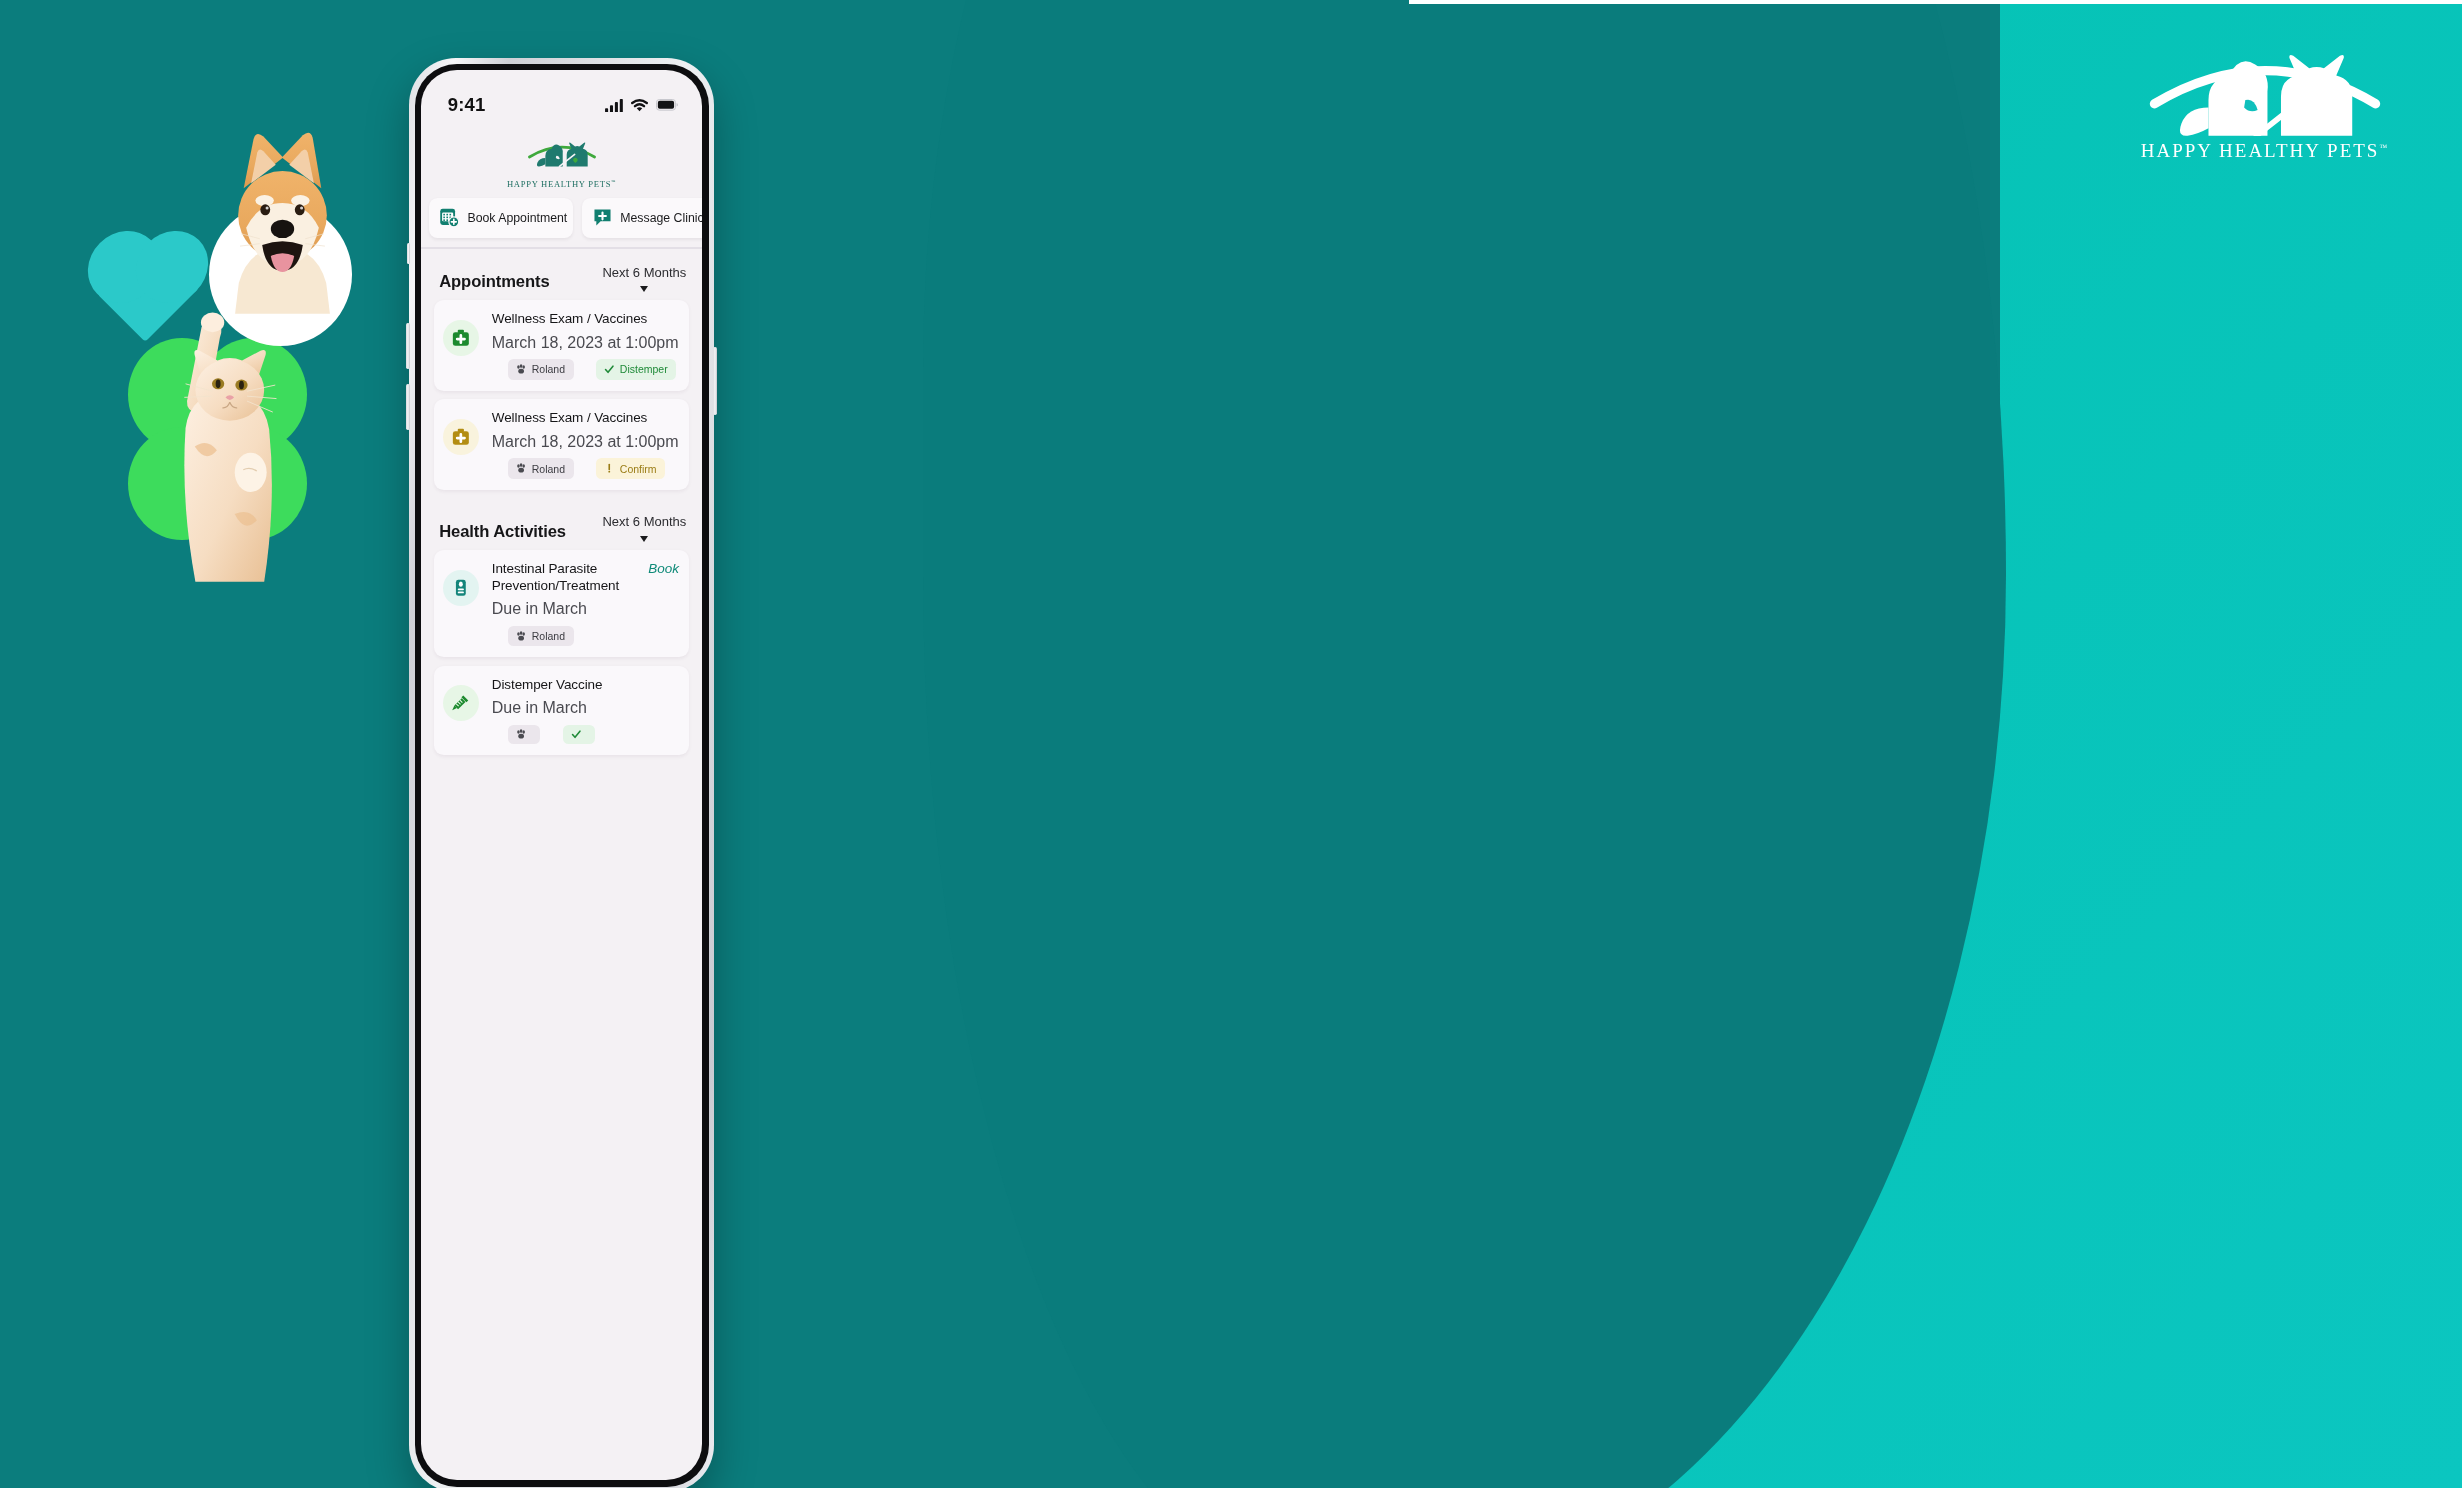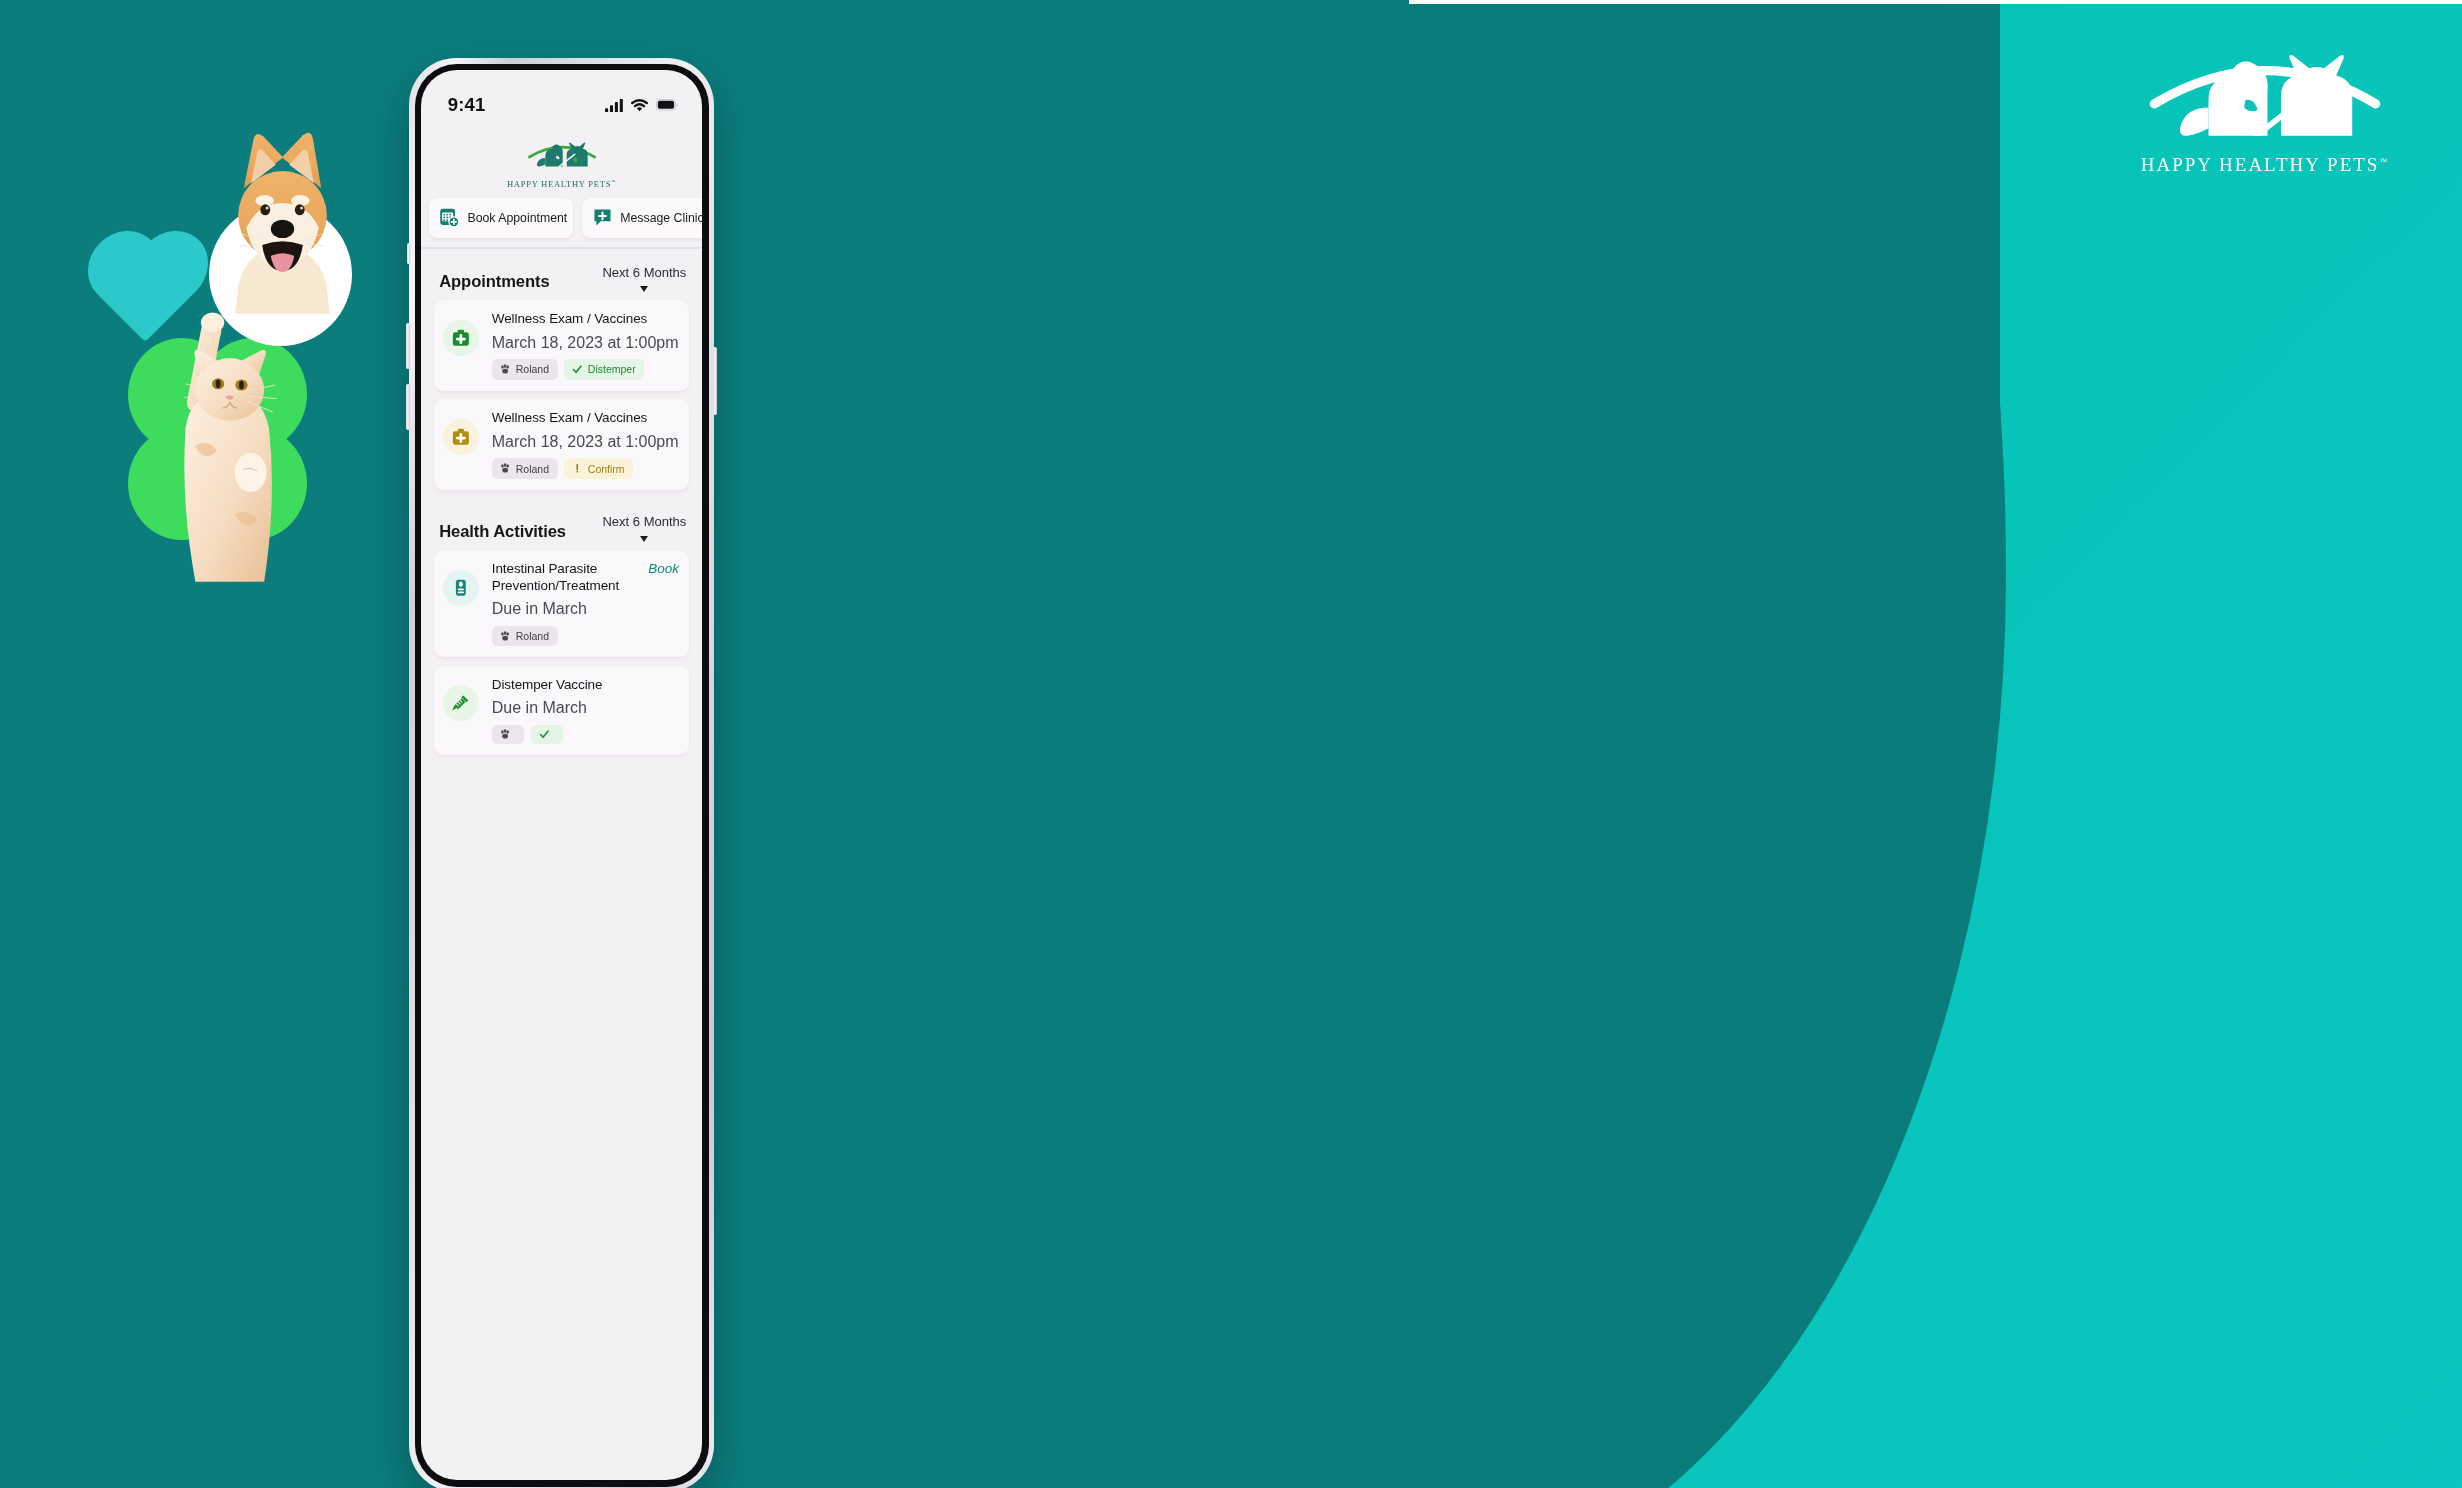--- a/index.html
+++ b/index.html
@@ -67,21 +67,21 @@
   .clover-green i:nth-child(4){ left:71px;top:89px; }
 
   .cat-photo { position:absolute; left:161px; top:311px; width:129px; height:271px; }
 
   
   .brand-logo {
     position:absolute; right:68px; top:31px; width:258px; text-align:center;
   }
   .brand-mark { width:258px; height:105px; display:block; }
   .brand-word {
-    margin-top:18px;
+    margin-top:4px;
     font-family:"Liberation Serif", serif;
     font-size:19px; letter-spacing:2px; color:#ffffff; white-space:nowrap;
   }
   .brand-word sup { font-size:8px; vertical-align:super; }
 
   
   .phone {
     position:absolute; left:409px; top:58px;
     width:305px; height:1434px;
     background:linear-gradient(100deg,#dfe0e4 0%,#f6f6f8 8%,#cfd0d6 18%,#eef0f2 50%,#c9cad1 86%,#ecedf1 100%);
@@ -158,21 +158,21 @@
   }
   .ic-green  { background:#e7f6e6; }
   .ic-yellow { background:#f9f3dd; }
   .ic-teal   { background:#e3f4f1; }
   .card-body { flex:1 1 auto; min-width:0; }
   .card-title { font-size:13.5px; font-weight:400; color:#161618; line-height:1.22; letter-spacing:-0.1px; }
   .card-sub { font-size:16px; color:#4a4a50; margin-top:6px; }
   .chips { display:flex; gap:6.2px; margin-top:7.4px; flex-wrap:wrap; }
   .chip {
     display:flex; align-items:center; gap:4.9px;
-    padding:4.3px 8.6px; border-radius:5.5px; font-size:10.5px;
+    padding:4.3px 8.6px; border-radius:5.5px; font-size:10.5px;margin-left:16px;
   }
   .chip-pet  { background:#ebe6ec; color:#3c3c42; }
   .chip-ok   { background:#e4f4e6; color:#1f8a38; }
   .chip-warn { background:#fbf3d9; color:#9a7c15; }
   .card-action {
     flex:0 0 auto; align-self:center;
     font-size:13.5px; color:#0f8a78; font-weight:400; padding-left:6.2px;
   }
   .card-right-col { display:flex; align-items:center;font-style:italic; }
 

